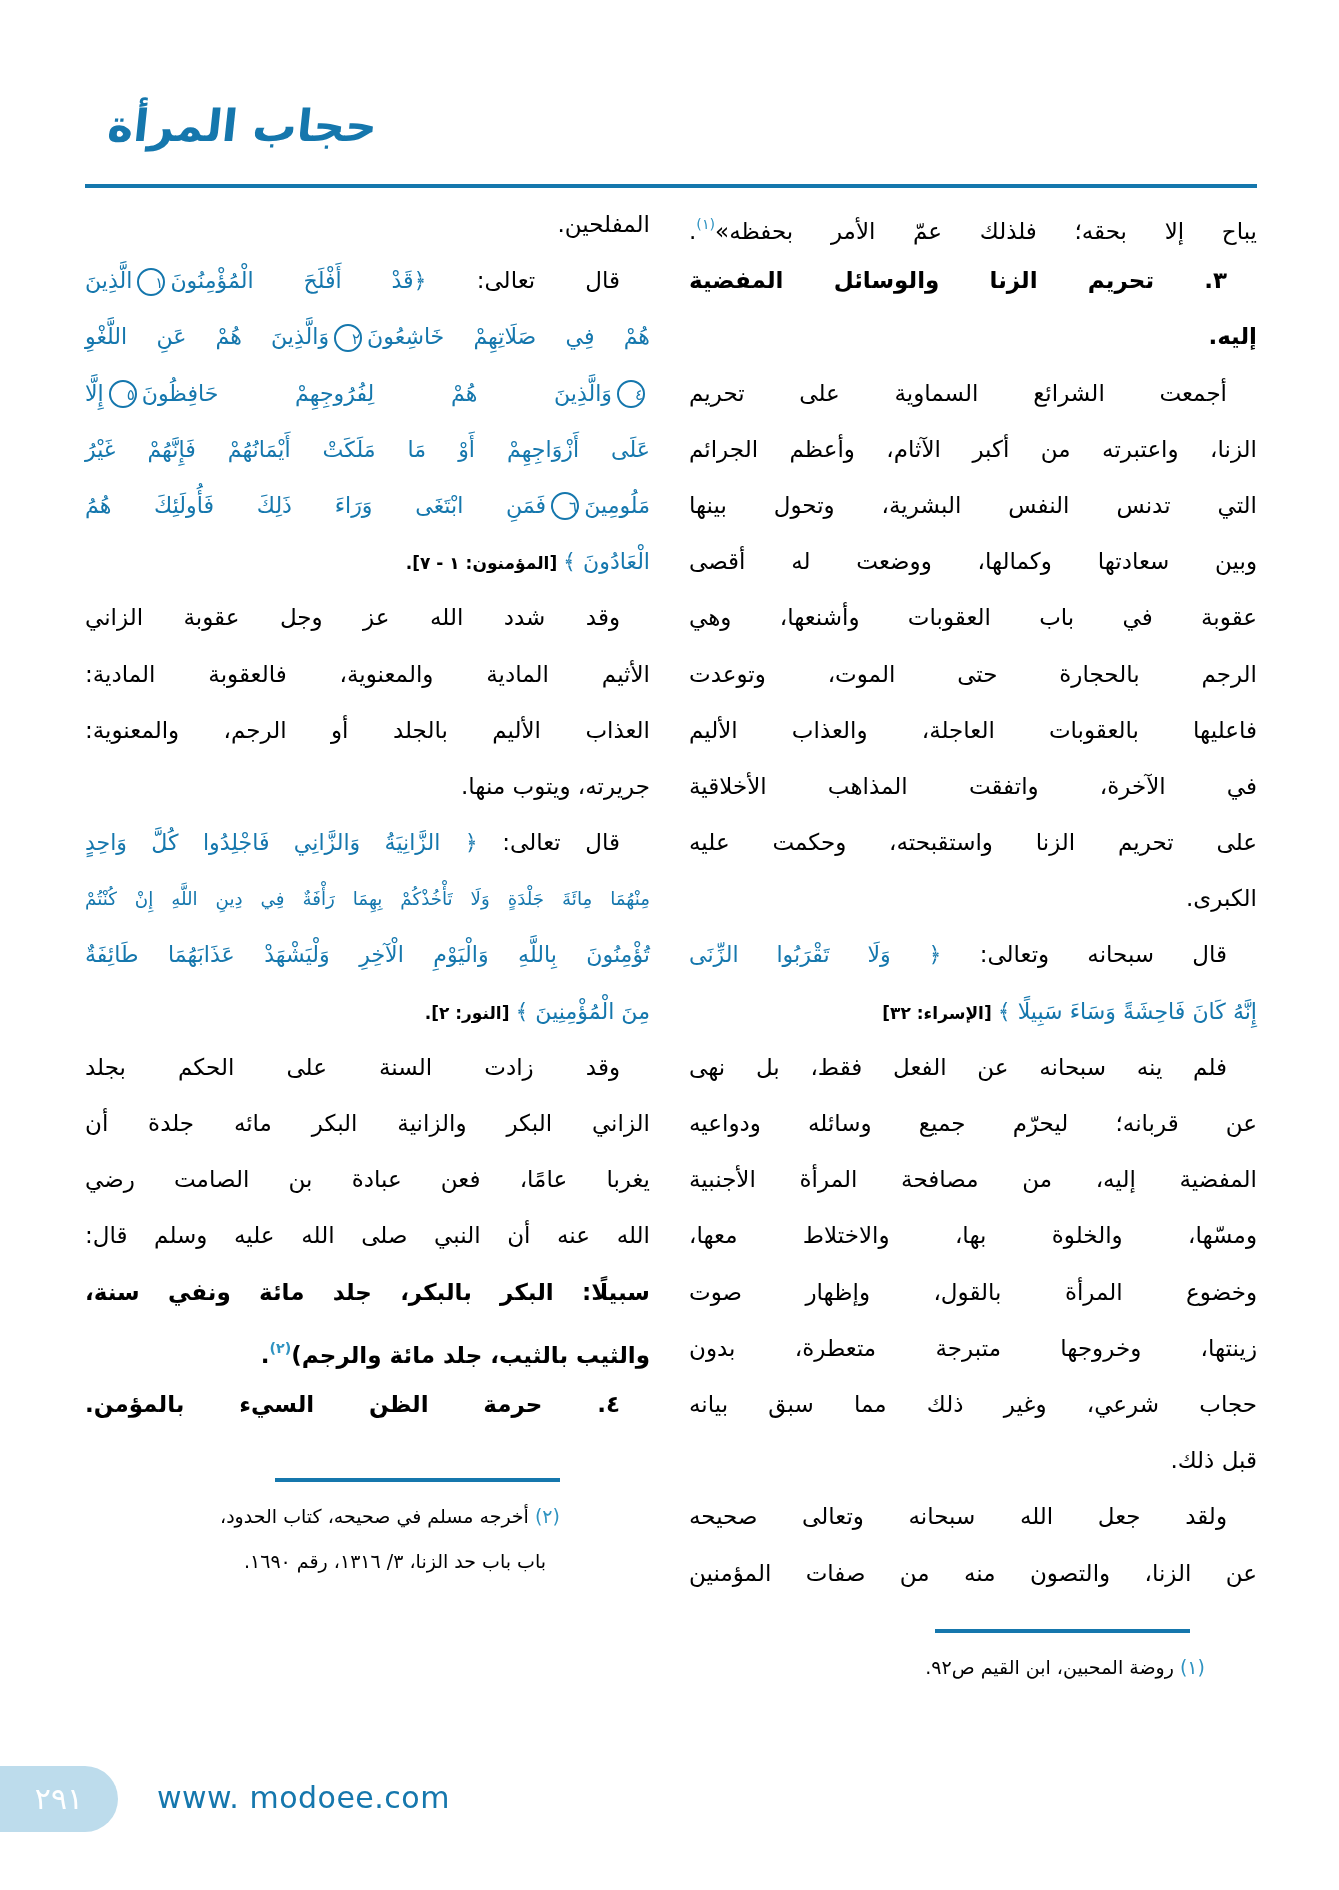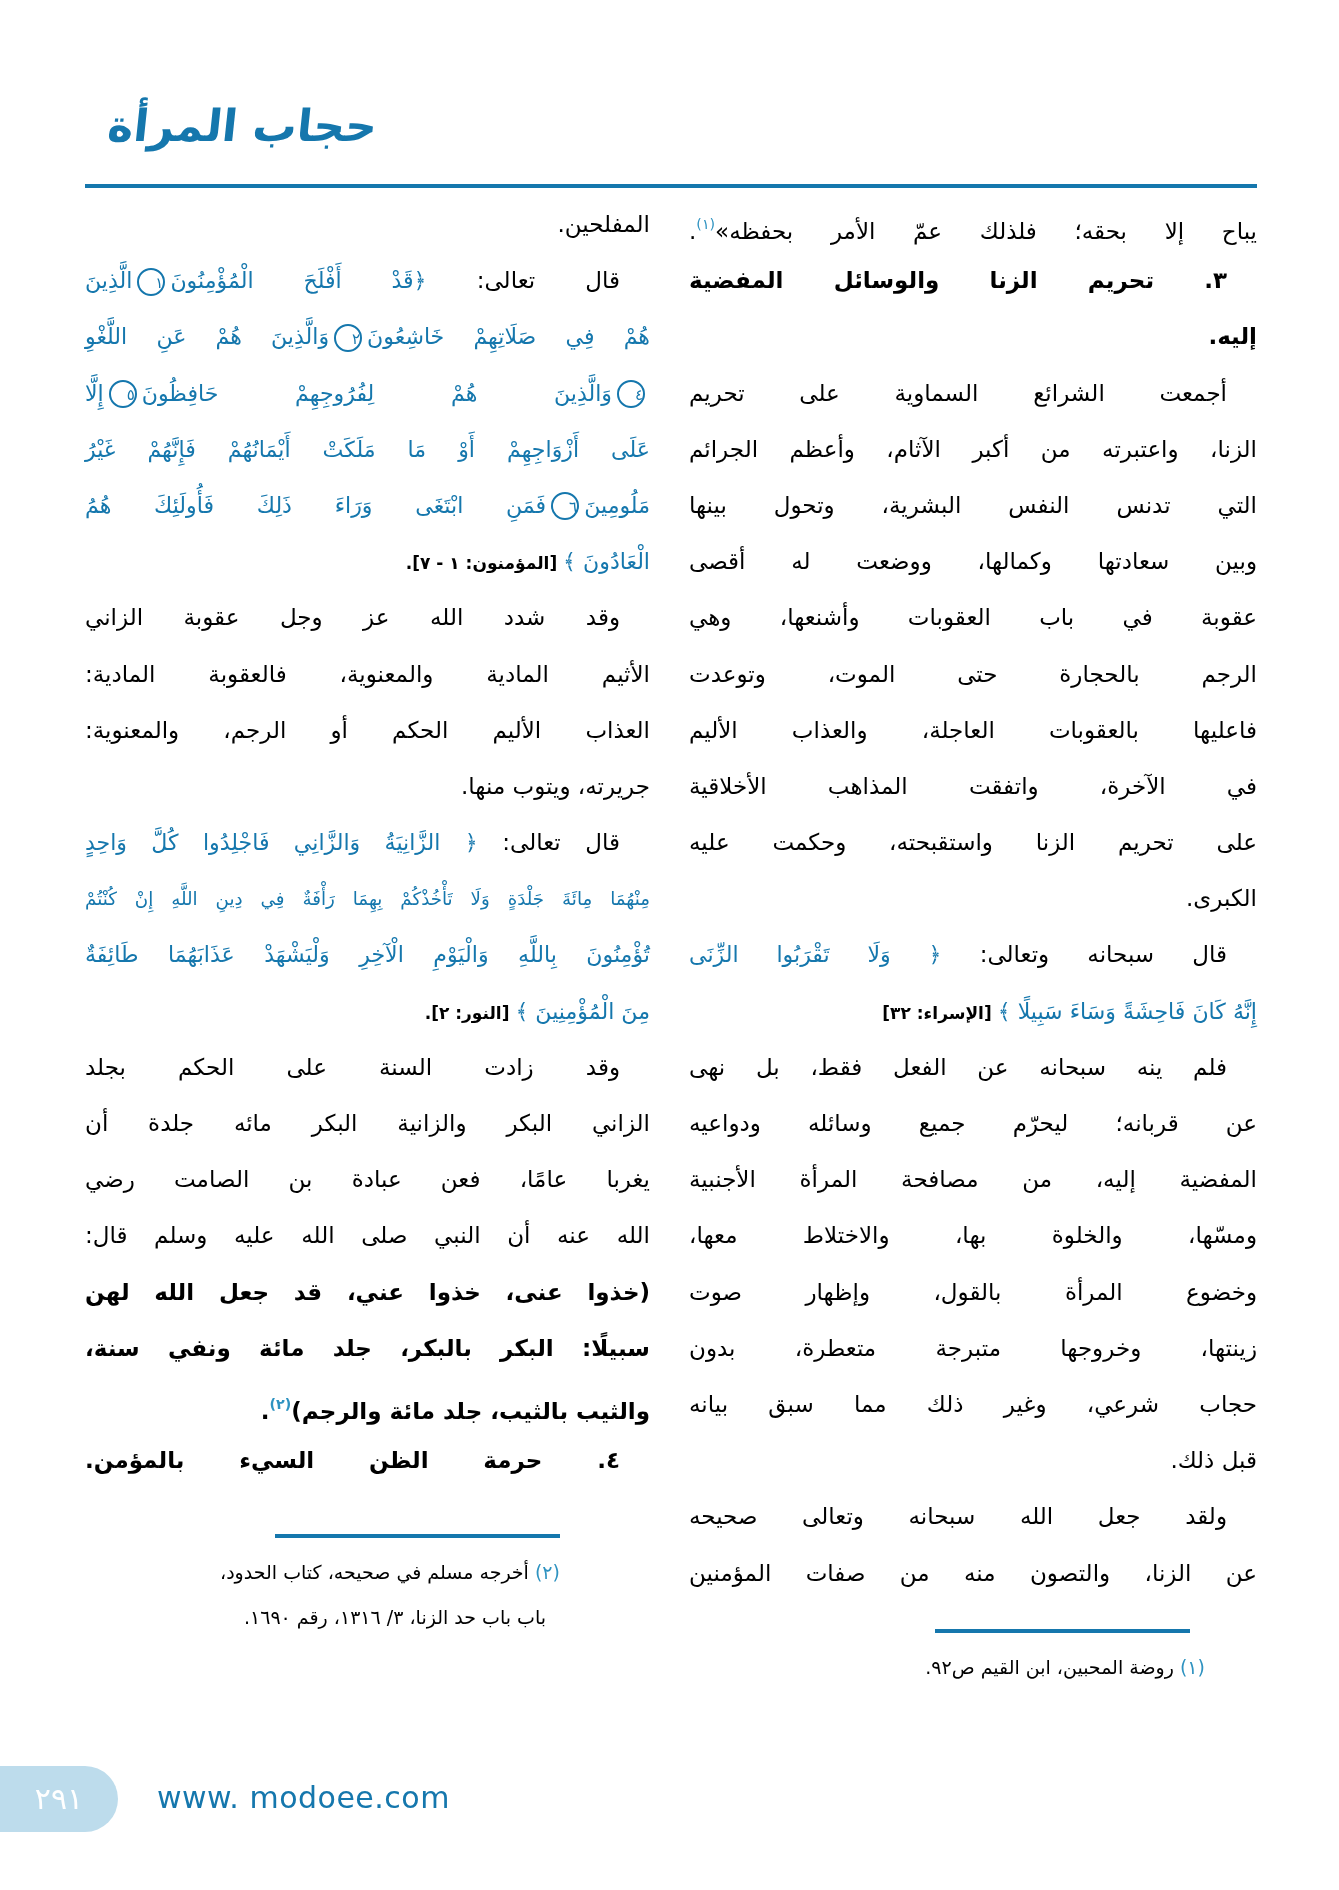--- a/index.html
+++ b/index.html
@@ -125,31 +125,30 @@
   <div class="col col-left" id="col-left">
       <div class="line al-r"><span class="r-body">المفلحين.</span></div>
       <div class="line al-j ind"><span class="r-body">قال تعالى: </span><span class="r-quran">﴿قَدْ أَفْلَحَ الْمُؤْمِنُونَ</span><span class="r-ayah">١</span><span class="r-quran">الَّذِينَ</span></div>
       <div class="line al-j"><span class="r-quran">هُمْ فِي صَلَاتِهِمْ خَاشِعُونَ</span><span class="r-ayah">٢</span><span class="r-quran">وَالَّذِينَ هُمْ عَنِ اللَّغْوِ</span></div>
       <div class="line al-j"><span class="r-ayah">٤</span><span class="r-quran">وَالَّذِينَ هُمْ لِفُرُوجِهِمْ حَافِظُونَ</span><span class="r-ayah">٥</span><span class="r-quran">إِلَّا</span></div>
       <div class="line al-j"><span class="r-quran">عَلَى أَزْوَاجِهِمْ أَوْ مَا مَلَكَتْ أَيْمَانُهُمْ فَإِنَّهُمْ غَيْرُ</span></div>
       <div class="line al-j"><span class="r-quran">مَلُومِينَ</span><span class="r-ayah">٦</span><span class="r-quran">فَمَنِ ابْتَغَى وَرَاءَ ذَلِكَ فَأُولَئِكَ هُمُ</span></div>
       <div class="line al-r"><span class="r-quran">الْعَادُونَ ﴾</span><span class="r-ref"> [المؤمنون: ١ - ٧].</span></div>
       <div class="line al-j ind"><span class="r-body">وقد شدد الله عز وجل عقوبة الزاني</span></div>
       <div class="line al-j"><span class="r-body">الأثيم المادية والمعنوية، فالعقوبة المادية:</span></div>
-      <div class="line al-j"><span class="r-body">العذاب الأليم الحكم أو الرجم، والمعنوية:</span></div>
+      <div class="line al-j"><span class="r-body">العذاب الأليم بالجلد أو الرجم، والمعنوية:</span></div>
       <div class="line al-r"><span class="r-body">جريرته، ويتوب منها.</span></div>
       <div class="line al-j ind"><span class="r-body">قال تعالى: </span><span class="r-quran">﴿ الزَّانِيَةُ وَالزَّانِي فَاجْلِدُوا كُلَّ وَاحِدٍ</span></div>
       <div class="line al-j" style="font-size: 19px;"><span class="r-quran">مِنْهُمَا مِائَةَ جَلْدَةٍ وَلَا تَأْخُذْكُمْ بِهِمَا رَأْفَةٌ فِي دِينِ اللَّهِ إِنْ كُنْتُمْ</span></div>
       <div class="line al-j"><span class="r-quran">تُؤْمِنُونَ بِاللَّهِ وَالْيَوْمِ الْآخِرِ وَلْيَشْهَدْ عَذَابَهُمَا طَائِفَةٌ</span></div>
       <div class="line al-r"><span class="r-quran">مِنَ الْمُؤْمِنِينَ ﴾</span><span class="r-ref"> [النور: ٢].</span></div>
       <div class="line al-j ind"><span class="r-body">وقد زادت السنة على الحكم بجلد</span></div>
       <div class="line al-j"><span class="r-body">الزاني البكر والزانية البكر مائه جلدة أن</span></div>
       <div class="line al-j"><span class="r-body">يغربا عامًا، فعن عبادة بن الصامت رضي</span></div>
       <div class="line al-j"><span class="r-body">الله عنه أن النبي صلى الله عليه وسلم قال:</span></div>
-      <div class="line al-j b"><span class="r-body">(خذوا عنى، خذوا عني، قد جعل الله لهن</span></div>
       <div class="line al-j b"><span class="r-body">سبيلًا: البكر بالبكر، جلد مائة ونفي سنة،</span></div>
       <div class="line al-r b"><span class="r-body">والثيب بالثيب، جلد مائة والرجم)</span><span class="r-sup">(٢)</span><span class="r-body">.</span></div>
       <div class="line al-j ind b"><span class="r-body">٤. حرمة الظن السيء بالمؤمن.</span></div>
       <div class="fn-sep"></div>
       <div class="fn-line"><span class="r-fnmark">(٢) </span><span class="r-fn">أخرجه مسلم في صحيحه، كتاب الحدود،</span></div>
       <div class="fn-line fn-cont"><span class="r-fn">باب باب حد الزنا، ٣/ ١٣١٦، رقم ١٦٩٠.</span></div>
     </div>
 
   <div class="page-pill">
     <span>٢٩١</span>

